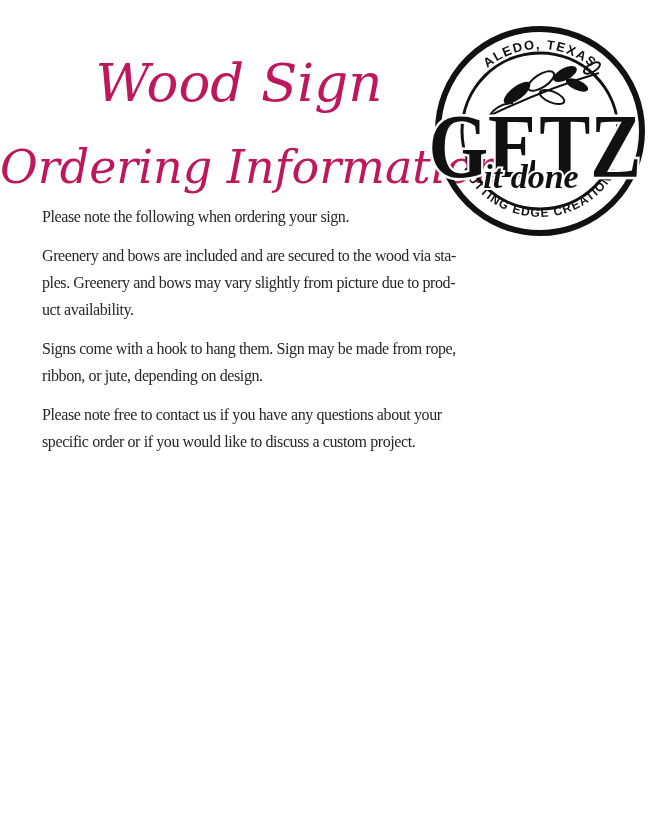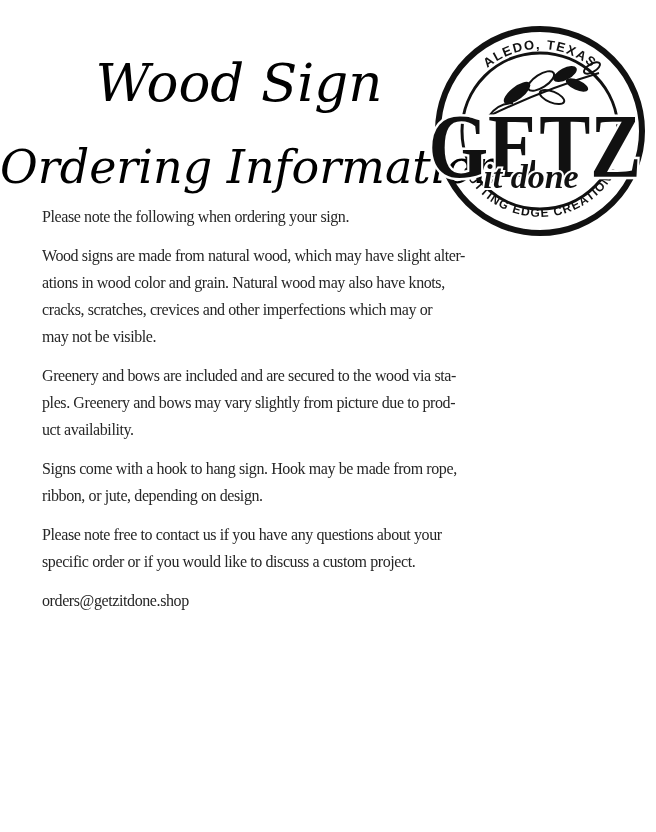--- a/index.html
+++ b/index.html
@@ -11,21 +11,21 @@
     font-family: "Liberation Sans", sans-serif;
   }
   .title-line {
     position: absolute;
     left: 0; width: 478px;
     text-align: center;
     white-space: nowrap;
     font-family: "DejaVu Serif", serif;
     font-style: italic;
     font-weight: 500;
-    color: #000000;
+    color: #be185d;
     z-index: 1;
   }
   .title-line-1 { top: 52px; font-size: 53px; }
   .title-line-2 { top: 140px; font-size: 46px; }
   .logo {
     position: absolute;
     left: 425px; top: 16px;
     width: 230px; height: 230px;
     z-index: 2;
   }
@@ -80,25 +80,20 @@
     <textPath href="#arc-bottom" startOffset="50%" text-anchor="middle">CUTTING EDGE CREATIONS</textPath>
   </text>
 
   <text x="110" y="161" text-anchor="middle" font-family="'Liberation Serif', serif" font-weight="bold" font-size="92" textLength="213" lengthAdjust="spacingAndGlyphs" fill="#111" stroke="#ffffff" stroke-width="5" paint-order="stroke">GETZ</text>
 
   <text x="106" y="172" text-anchor="middle" font-family="'Liberation Serif', serif" font-style="italic" font-weight="bold" font-size="34" fill="#111" stroke="#ffffff" stroke-width="4" paint-order="stroke">it done</text>
 </svg>
 
 <div class="content">
   <p>Please note the following when ordering your sign.</p>
-  <p>Wood signs are made from natural wood, which may have slight alter-
-ations in wood color and grain. Natural wood may also have knots,
-cracks, scratches, crevices and other imperfections which may or
-may not be visible.</p>
   <p>Greenery and bows are included and are secured to the wood via sta-
 ples. Greenery and bows may vary slightly from picture due to prod-
 uct availability.</p>
-  <p>Signs come with a hook to hang sign. Hook may be made from rope,
+  <p>Signs come with a hook to hang them. Sign may be made from rope,
 ribbon, or jute, depending on design.</p>
   <p>Please note free to contact us if you have any questions about your
 specific order or if you would like to discuss a custom project.</p>
-  <div class="email">orders@getzitdone.shop</div>
 </div>
 
 </body></html>

